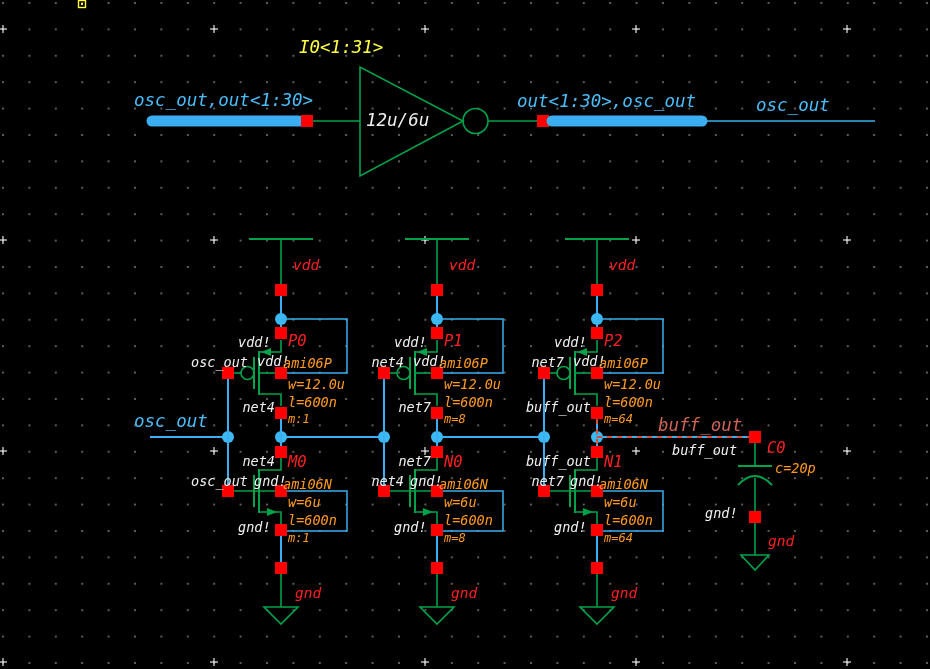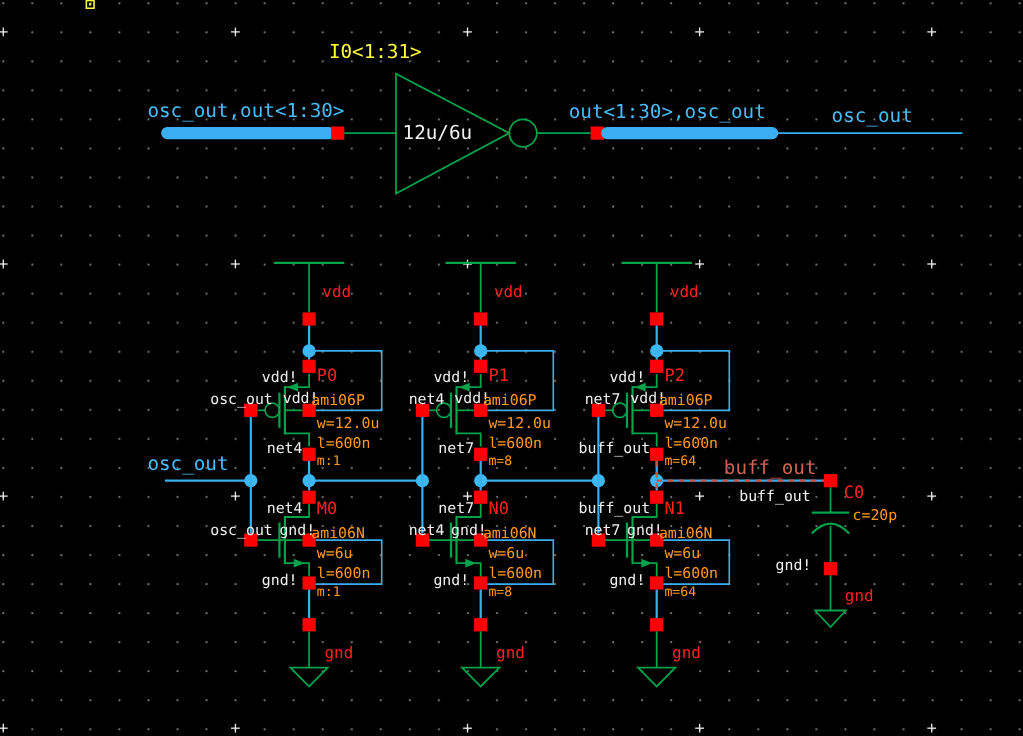--- a/index.html
+++ b/index.html
@@ -1,16 +1,16 @@
 <!DOCTYPE html>
 <html><head>
 <meta charset="utf-8">
 <style>
   html,body{margin:0;padding:0;background:#000;}
-  #stage-wrap{position:relative;width:930px;height:669px;background:#000;overflow:hidden;}
+  #stage-wrap{position:relative;width:930px;height:669px;background:#000;overflow:hidden;font-style:italic;}
   text{font-family:"DejaVu Sans Mono","Liberation Mono",monospace;}
   .s17{font-size:17.5px}.s15{font-size:15.5px}.s14{font-size:14.5px}
   .s13{font-size:13.5px}.s12{font-size:12px}
   .c-cyan{fill:#49bdf7}.c-yel{fill:#ffff40}.c-wht{fill:#f0f0f0}
   .c-org{fill:#ff9a20}.c-red{fill:#ff2020}.c-sal{fill:#cf6354}
 </style>
 </head>
 <body>
 
 <div id="stage-wrap">

